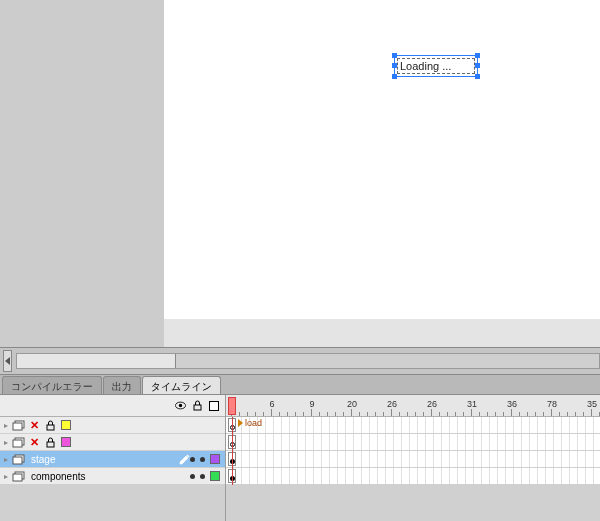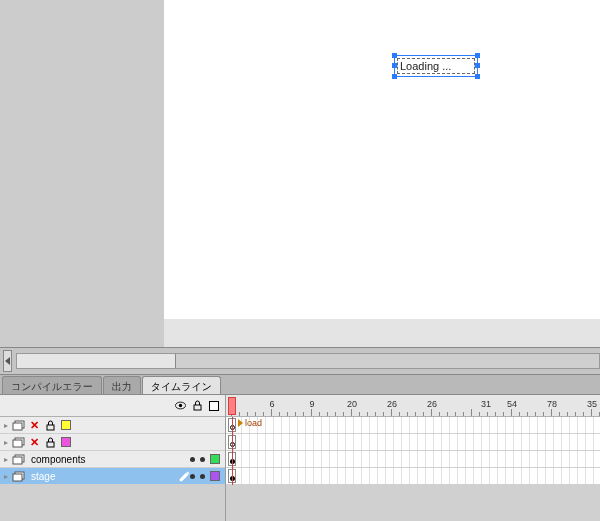--- a/index.html
+++ b/index.html
@@ -190,48 +190,48 @@
                 <span class="x-icon">✕</span>
                 <span class="lock-icon">
                   <svg width="9" height="11" viewBox="0 0 9 11">
                     <rect x="1" y="5" width="7" height="5" fill="none" stroke="#000"></rect>
                     <path d="M2.5 5 V3 a2 2 0 0 1 4 0 V5" fill="none" stroke="#000"></path>
                   </svg>
                 </span>
                 <span class="swatch" style="background:#ee55dd"></span>
               </span>
             </div>
-            <div class="layer-row">
-              <span class="layer-expand"></span>
-              <span class="layer-icon"><svg width="14" height="12" viewBox="0 0 14 12">
-                  <rect x="3" y="2" width="9" height="7" fill="#fff" stroke="#555"></rect>
-                  <rect x="1" y="4" width="9" height="7" fill="#fff" stroke="#555"></rect>
-                </svg></span>
-              <span class="layer-name">components</span>
-              <span class="layer-ctrls">
-                <span class="dot"></span>
-                <span class="dot"></span>
-                <span class="swatch" style="background:#33dd55"></span>
-              </span>
-            </div>
             <div class="layer-row active">
               <span class="layer-expand"></span>
               <span class="layer-icon"><svg width="14" height="12" viewBox="0 0 14 12">
                   <rect x="3" y="2" width="9" height="7" fill="#fff" stroke="#555"></rect>
                   <rect x="1" y="4" width="9" height="7" fill="#fff" stroke="#555"></rect>
                 </svg></span>
               <span class="layer-name">stage</span>
               <span class="pencil"><svg width="11" height="11" viewBox="0 0 11 11">
                   <path d="M1 10 L3 10 L9 4 L7 2 L1 8 Z" fill="#fff" stroke="#fff" stroke-width="0.6"></path>
                   <path d="M8 1 L10 3" stroke="#fff" stroke-width="1.5"></path>
                 </svg></span>
               <span class="layer-ctrls">
                 <span class="dot"></span>
                 <span class="dot"></span>
                 <span class="swatch" style="background:#aa55ee"></span>
+              </span>
+            </div>
+            <div class="layer-row">
+              <span class="layer-expand"></span>
+              <span class="layer-icon"><svg width="14" height="12" viewBox="0 0 14 12">
+                  <rect x="3" y="2" width="9" height="7" fill="#fff" stroke="#555"></rect>
+                  <rect x="1" y="4" width="9" height="7" fill="#fff" stroke="#555"></rect>
+                </svg></span>
+              <span class="layer-name">components</span>
+              <span class="layer-ctrls">
+                <span class="dot"></span>
+                <span class="dot"></span>
+                <span class="swatch" style="background:#33dd55"></span>
               </span>
             </div>
           </div>
         <div class="layers-foot"></div>
       </div>
 
       <div class="frames-col" style="position:relative">
         <div class="frames-head">
           <div class="ruler" id="ruler">
               <div class="tick major" style="left: 5px;"></div>
@@ -280,22 +280,22 @@
               <div class="tick" style="left: 349px;"></div>
               <div class="tick" style="left: 357px;"></div>
               <div class="tick major" style="left: 365px;"></div>
               <div class="tick" style="left: 373px;"></div>
               <div class="tick-label" style="left: 6px;">1</div>
               <div class="tick-label" style="left: 46px;">6</div>
               <div class="tick-label" style="left: 86px;">9</div>
               <div class="tick-label" style="left: 126px;">20</div>
               <div class="tick-label" style="left: 166px;">26</div>
               <div class="tick-label" style="left: 206px;">26</div>
-              <div class="tick-label" style="left: 260px;">31</div>
-              <div class="tick-label" style="left: 286px;">54</div>
+              <div class="tick-label" style="left: 246px;">31</div>
+              <div class="tick-label" style="left: 286px;">36</div>
               <div class="tick-label" style="left: 326px;">78</div>
               <div class="tick-label" style="left: 366px;">35</div>
             </div>
           <div class="playhead"></div>
         </div>
         <div id="frame-rows">
             <div class="frame-row">
               <div class="frame-grid">
                 <div class="fcell" style="left:0px;width:8px"></div>
                 <div class="fcell" style="left:8px;width:8px"></div>

